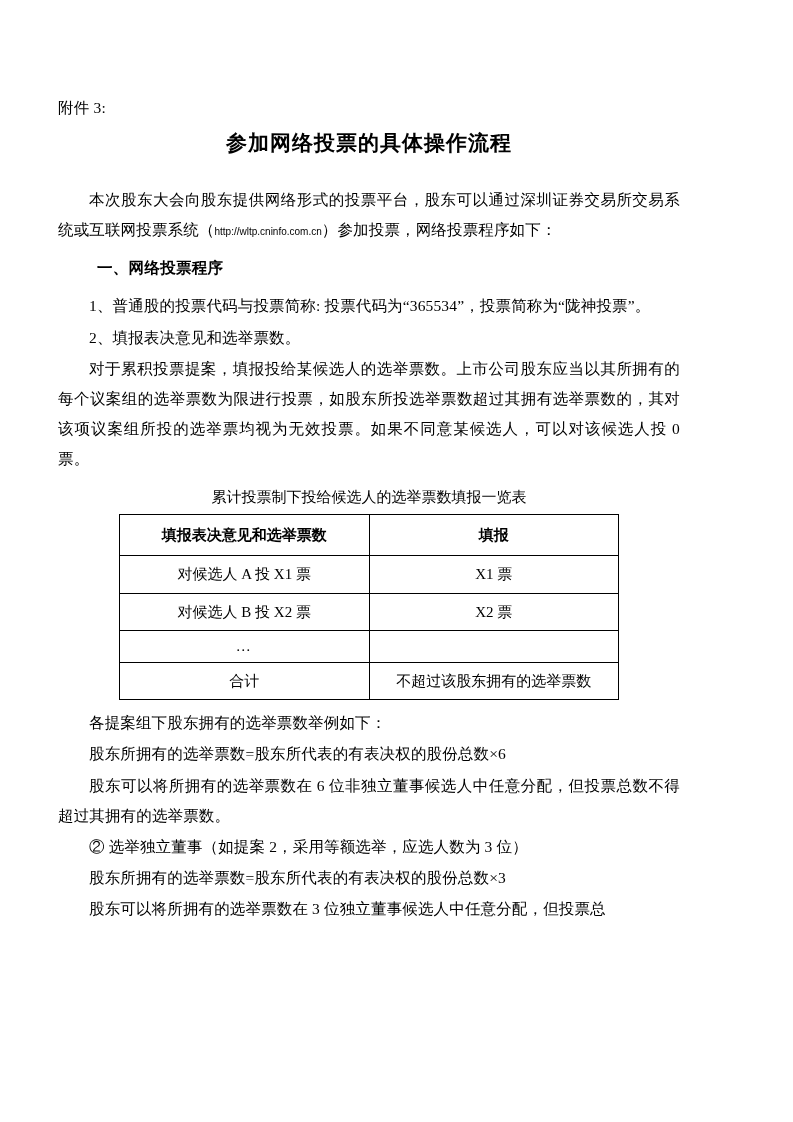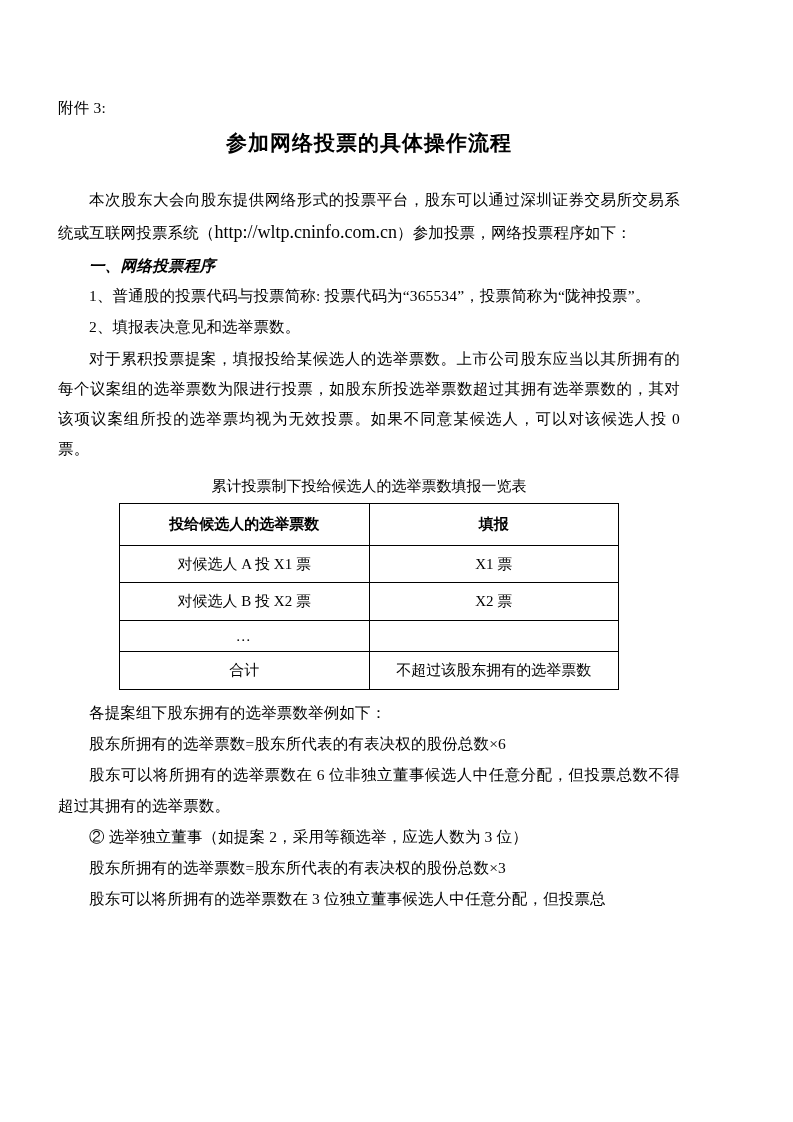--- a/index.html
+++ b/index.html
@@ -43,28 +43,27 @@
     text-justify: inter-ideograph;
     letter-spacing: 0.15px;
   }
   p.indent {
     text-indent: 2em;
   }
   .section-heading {
     font-size: 15.5px;
     font-weight: bold;
     line-height: 1.95;
-    margin: 0;
+    margin: 8px;
     text-indent: 2em;
     letter-spacing: 0.3px;
-    font-style: italic;
   }
   .mono {
-    font-family: Liberation Serif, serif;
-    font-size: 18px;
+    font-family: Liberation Sans, sans-serif;
+    font-size: 10px;
     letter-spacing: 0;
   }
   .tbl-caption {
     font-size: 15px;
     text-align: center;
     margin: 10px 0 5px 0;
     line-height: 1.6;
   }
   table.vote-table {
     border-collapse: collapse;
@@ -107,21 +106,21 @@
   <p class="body-text indent">2、填报表决意见和选举票数。</p>
 
 
   <p class="body-text indent">对于累积投票提案，填报投给某候选人的选举票数。上市公司股东应当以其所拥有的每个议案组的选举票数为限进行投票，如股东所投选举票数超过其拥有选举票数的，其对该项议案组所投的选举票均视为无效投票。如果不同意某候选人，可以对该候选人投 0 票。</p>
 
   <div class="tbl-caption">累计投票制下投给候选人的选举票数填报一览表</div>
 
   <table class="vote-table">
     <thead>
       <tr>
-        <th>投给候选人的选举票数</th>
+        <th>填报表决意见和选举票数</th>
         <th>填报</th>
       </tr>
     </thead>
     <tbody>
       <tr>
         <td>对候选人 A 投 X1 票</td>
         <td>X1 票</td>
       </tr>
       <tr>
         <td>对候选人 B 投 X2 票</td>

